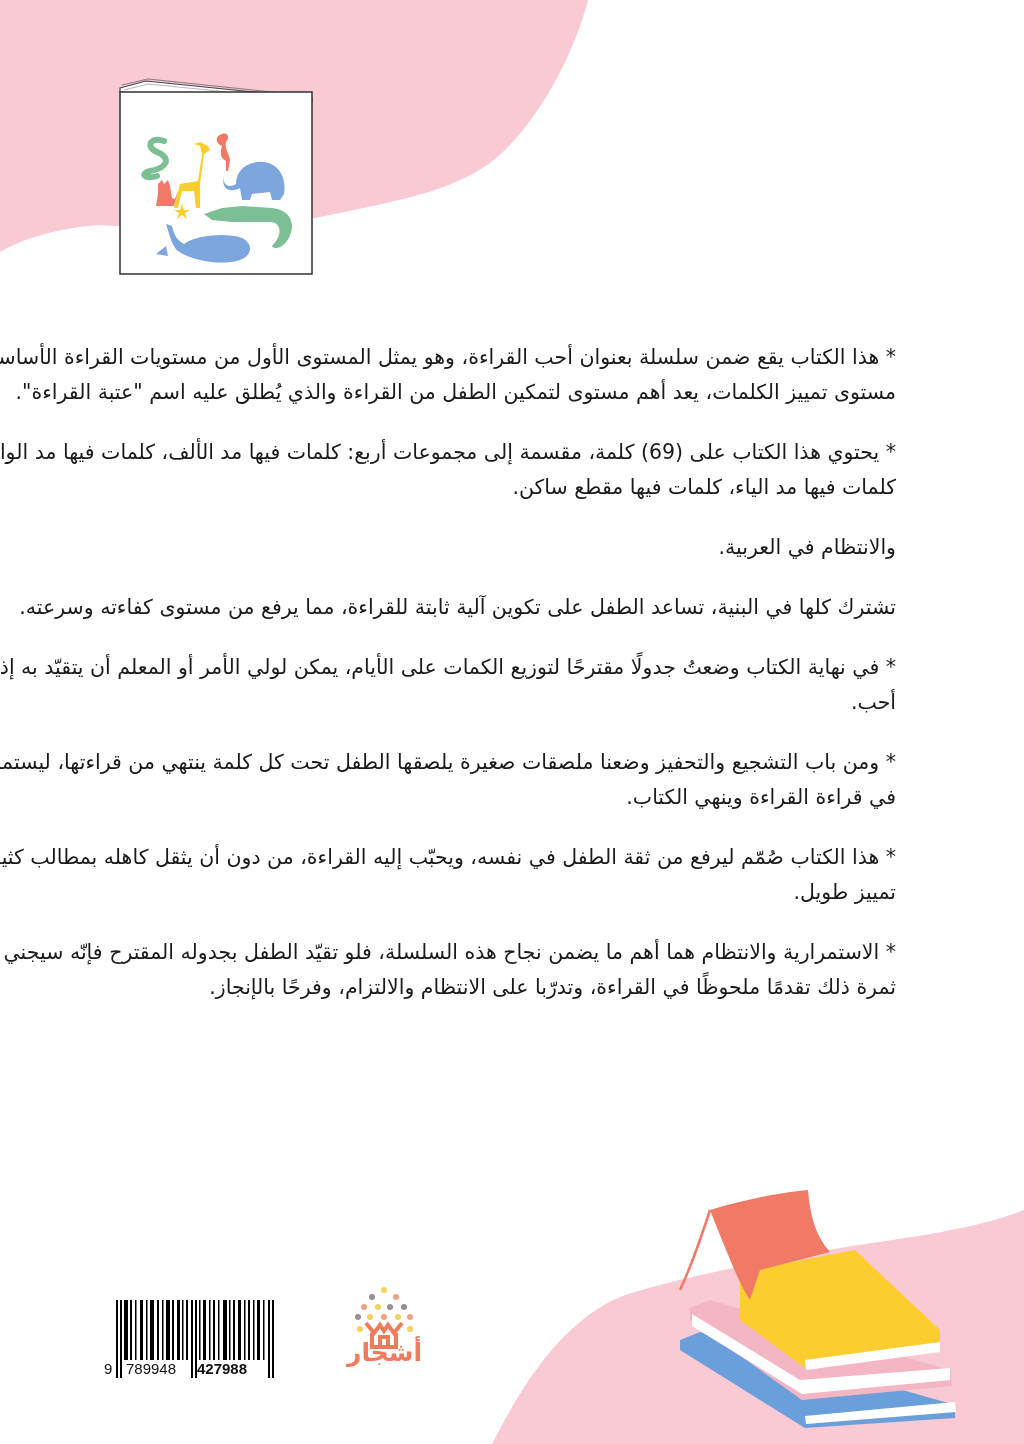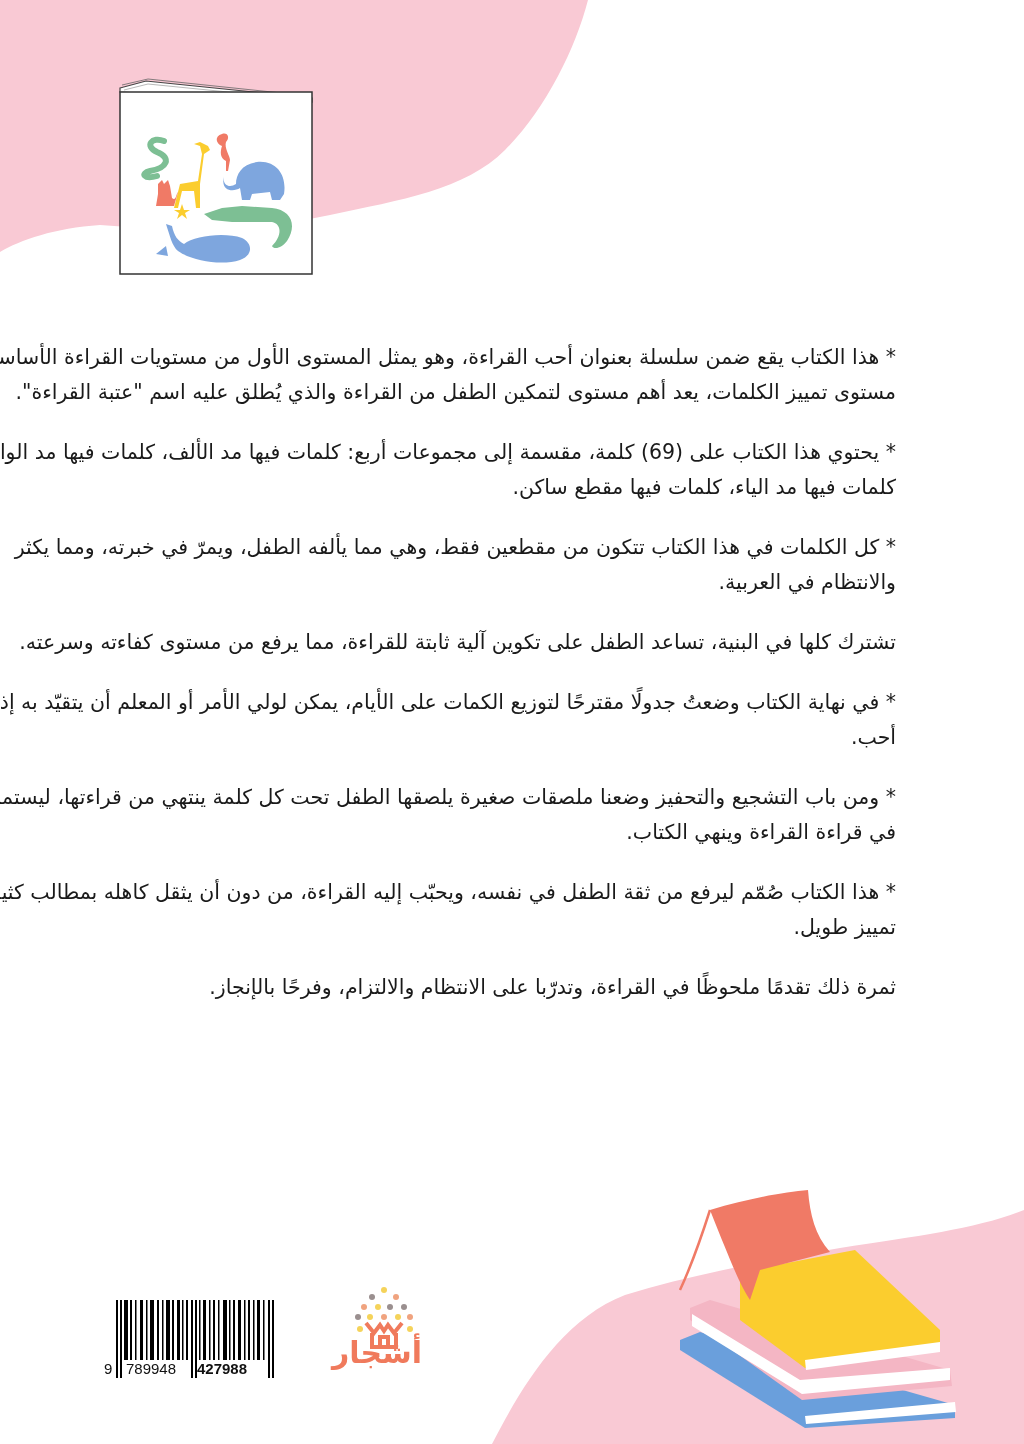--- a/index.html
+++ b/index.html
@@ -78,21 +78,21 @@
     }
     .logo-text {
       position: absolute;
       left: 354px;
       top: 1338px;
       width: 68px;
       text-align: left;
       direction: rtl;
       font-family: "DejaVu Sans", sans-serif;
       font-weight: bold;
-      font-size: 30px;
+      font-size: 25px;
       color: #f07a5c;
       line-height: 30px;
     }
     .books {
       position: absolute;
       left: 640px;
       top: 1190px;
       width: 340px;
       height: 240px;
     }
@@ -133,39 +133,39 @@
 <div class="content">
   <p class="para">
     <span class="line">* هذا الكتاب يقع ضمن سلسلة بعنوان أحب القراءة، وهو يمثل المستوى الأول من مستويات القراءة الأساسية.</span>
     <span class="line">مستوى تمييز الكلمات، يعد أهم مستوى لتمكين الطفل من القراءة والذي يُطلق عليه اسم "عتبة القراءة".</span>
   </p>
   <p class="para">
     <span class="line">* يحتوي هذا الكتاب على (69) كلمة، مقسمة إلى مجموعات أربع: كلمات فيها مد الألف، كلمات فيها مد الواو،</span>
     <span class="line">كلمات فيها مد الياء، كلمات فيها مقطع ساكن.</span>
   </p>
   <p class="para">
-    <span class="line">* كل الكلمات في هذا الكتاب تتكون من مقطعين فقط، وهي مما يألفه الطفل، ويمرّ في خبرته، ومما يكثر</span>
     <span class="line">والانتظام في العربية.</span>
   </p>
   <p class="para">
     <span class="line">تشترك كلها في البنية، تساعد الطفل على تكوين آلية ثابتة للقراءة، مما يرفع من مستوى كفاءته وسرعته.</span>
   </p>
   <p class="para">
     <span class="line">* في نهاية الكتاب وضعتُ جدولًا مقترحًا لتوزيع الكمات على الأيام، يمكن لولي الأمر أو المعلم أن يتقيّد به إذا</span>
     <span class="line">أحب.</span>
   </p>
   <p class="para">
     <span class="line">* ومن باب التشجيع والتحفيز وضعنا ملصقات صغيرة يلصقها الطفل تحت كل كلمة ينتهي من قراءتها، ليستمر</span>
     <span class="line">في قراءة القراءة وينهي الكتاب.</span>
   </p>
   <p class="para">
     <span class="line">* هذا الكتاب صُمّم ليرفع من ثقة الطفل في نفسه، ويحبّب إليه القراءة، من دون أن يثقل كاهله بمطالب كثيرة</span>
     <span class="line">تمييز طويل.</span>
   </p>
   <p class="para">
+    <span class="line">* الاستمرارية والانتظام هما أهم ما يضمن نجاح هذه السلسلة، فلو تقيّد الطفل بجدوله المقترح فإنّه سيجني</span>
     <span class="line">ثمرة ذلك تقدمًا ملحوظًا في القراءة، وتدرّبا على الانتظام والالتزام، وفرحًا بالإنجاز.</span>
   </p>
 </div>
 
 <svg class="barcode" viewBox="0 0 190 80" xmlns="http://www.w3.org/2000/svg">
   <g fill="#000">
     <rect x="16" y="0" width="2" height="78"></rect>
     <rect x="20" y="0" width="2" height="78"></rect>
     <rect x="24" y="0" width="4" height="60"></rect>
     <rect x="30" y="0" width="2" height="60"></rect>

